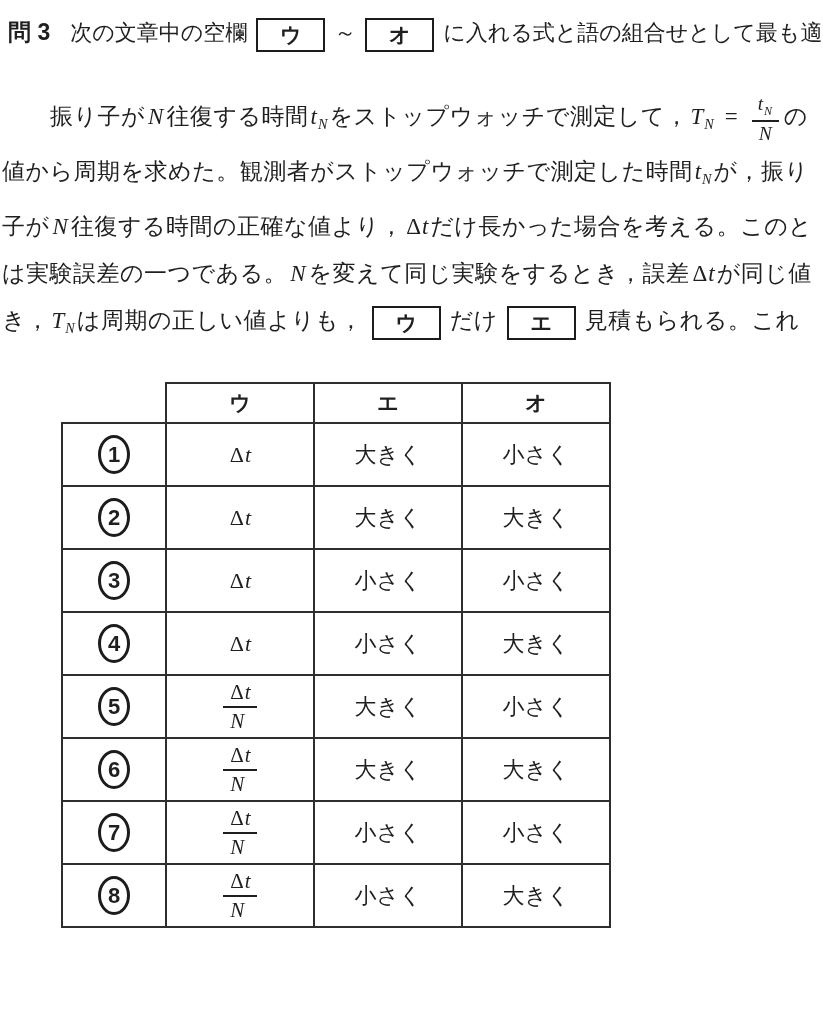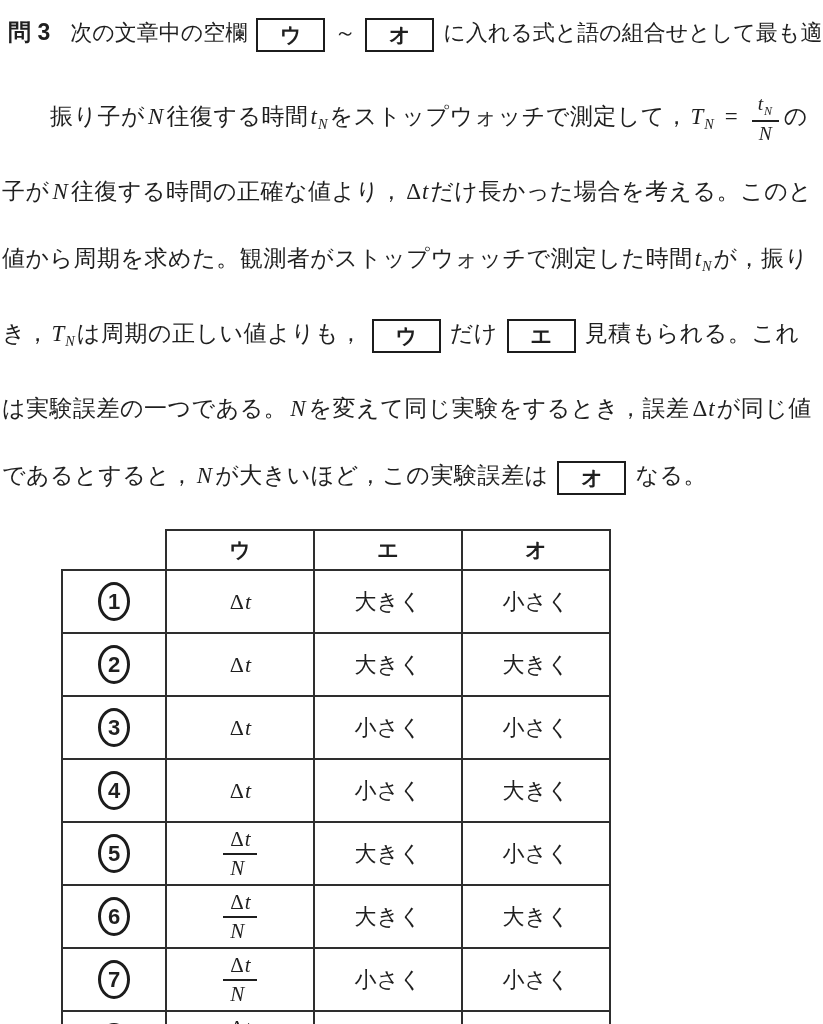--- a/index.html
+++ b/index.html
@@ -15,21 +15,21 @@
   .hline{display:block;white-space:nowrap;line-height:44px;font-size:22px;}
   .hline1{padding-left:8px;}
   .hline2{padding-left:66px;}
   .qlabel{
     font-family:"Liberation Sans","DejaVu Sans",sans-serif;
     font-weight:700;font-size:23px;margin-right:20px;
   }
 
   
   .para{margin-top:38px;padding-left:2px;}
-  .pline{display:block;white-space:nowrap;line-height:47px;font-size:23px;letter-spacing:0.5px;margin-top:20px;}
+  .pline{display:block;white-space:nowrap;line-height:47px;font-size:23px;letter-spacing:0.5px;}
   .pline.indent1{padding-left:48px;}
 
   
   .jtext{letter-spacing:inherit;}
   .mvar{font-style:italic;font-family:"Liberation Serif","DejaVu Serif",serif;padding:0 3px;letter-spacing:0;}
   .msub{font-style:italic;font-size:0.62em;vertical-align:-5px;letter-spacing:0;padding-right:1px;}
   .mgroup{letter-spacing:0;padding:0 1px;}
   .mgroup .mvar{padding:0 1px;}
   .mdelta{font-style:normal;padding-left:2px;letter-spacing:0;}
   .meq{padding:0 9px;letter-spacing:0;}
@@ -88,25 +88,24 @@
 <div class="page">
 
   <div class="qheader">
     <div class="hline hline1">
       <span class="qlabel">問 3</span><span class="hsegs"><span class="jtext">次の文章中の空欄</span><span class="blank-box">ウ</span><span class="jtext">～</span><span class="blank-box">オ</span><span class="jtext">に入れる式と語の組合せとして最も適</span></span>
     </div>
   </div>
 
   <div class="para">
       <div class="pline indent1"><span class="jtext">振り子が</span><span class="mvar">N</span><span class="jtext">往復する時間</span><span class="mgroup"><span class="mvar">t</span><span class="msub">N</span></span><span class="jtext">をストップウォッチで測定して，</span><span class="mgroup"><span class="mvar">T</span><span class="msub">N</span></span><span class="meq">=</span><span class="mfrac"><span class="fnum"><span class="mgroup"><span class="mvar">t</span><span class="msub">N</span></span></span><span class="fbar"></span><span class="fden"><span class="mvar">N</span></span></span><span class="jtext">の</span></div>
+      <div class="pline"><span class="jtext">値から周期を求めた。観測者がストップウォッチで測定した時間</span><span class="mgroup"><span class="mvar">t</span><span class="msub">N</span></span><span class="jtext">が，振り</span></div>
       <div class="pline"><span class="jtext">子が</span><span class="mvar">N</span><span class="jtext">往復する時間の正確な値より，</span><span class="mgroup dt"><span class="mdelta">Δ</span><span class="mvar">t</span></span><span class="jtext">だけ長かった場合を考える。このと</span></div>
-      <div class="pline"><span class="jtext">値から周期を求めた。観測者がストップウォッチで測定した時間</span><span class="mgroup"><span class="mvar">t</span><span class="msub">N</span></span><span class="jtext">が，振り</span></div>
+      <div class="pline"><span class="jtext">は実験誤差の一つである。</span><span class="mvar">N</span><span class="jtext">を変えて同じ実験をするとき，誤差</span><span class="mgroup dt"><span class="mdelta">Δ</span><span class="mvar">t</span></span><span class="jtext">が同じ値</span></div>
       <div class="pline"><span class="jtext">き，</span><span class="mgroup"><span class="mvar">T</span><span class="msub">N</span></span><span class="jtext">は周期の正しい値よりも，</span><span class="blank-box">ウ</span><span class="jtext">だけ</span><span class="blank-box">エ</span><span class="jtext">見積もられる。これ</span></div>
-      <div class="pline"><span class="jtext">は実験誤差の一つである。</span><span class="mvar">N</span><span class="jtext">を変えて同じ実験をするとき，誤差</span><span class="mgroup dt"><span class="mdelta">Δ</span><span class="mvar">t</span></span><span class="jtext">が同じ値</span></div>
-      <div class="pline"><span class="jtext">であるとすると，</span><span class="mvar">N</span><span class="jtext">が大きいほど，この実験誤差は</span><span class="blank-box">オ</span><span class="jtext">なる。</span></div>
     </div>
 
   <table class="opt-table">
     <thead>
       <tr>
           <th class="empty"></th>
           <th>ウ</th>
           <th>エ</th>
           <th>オ</th>
         </tr>

